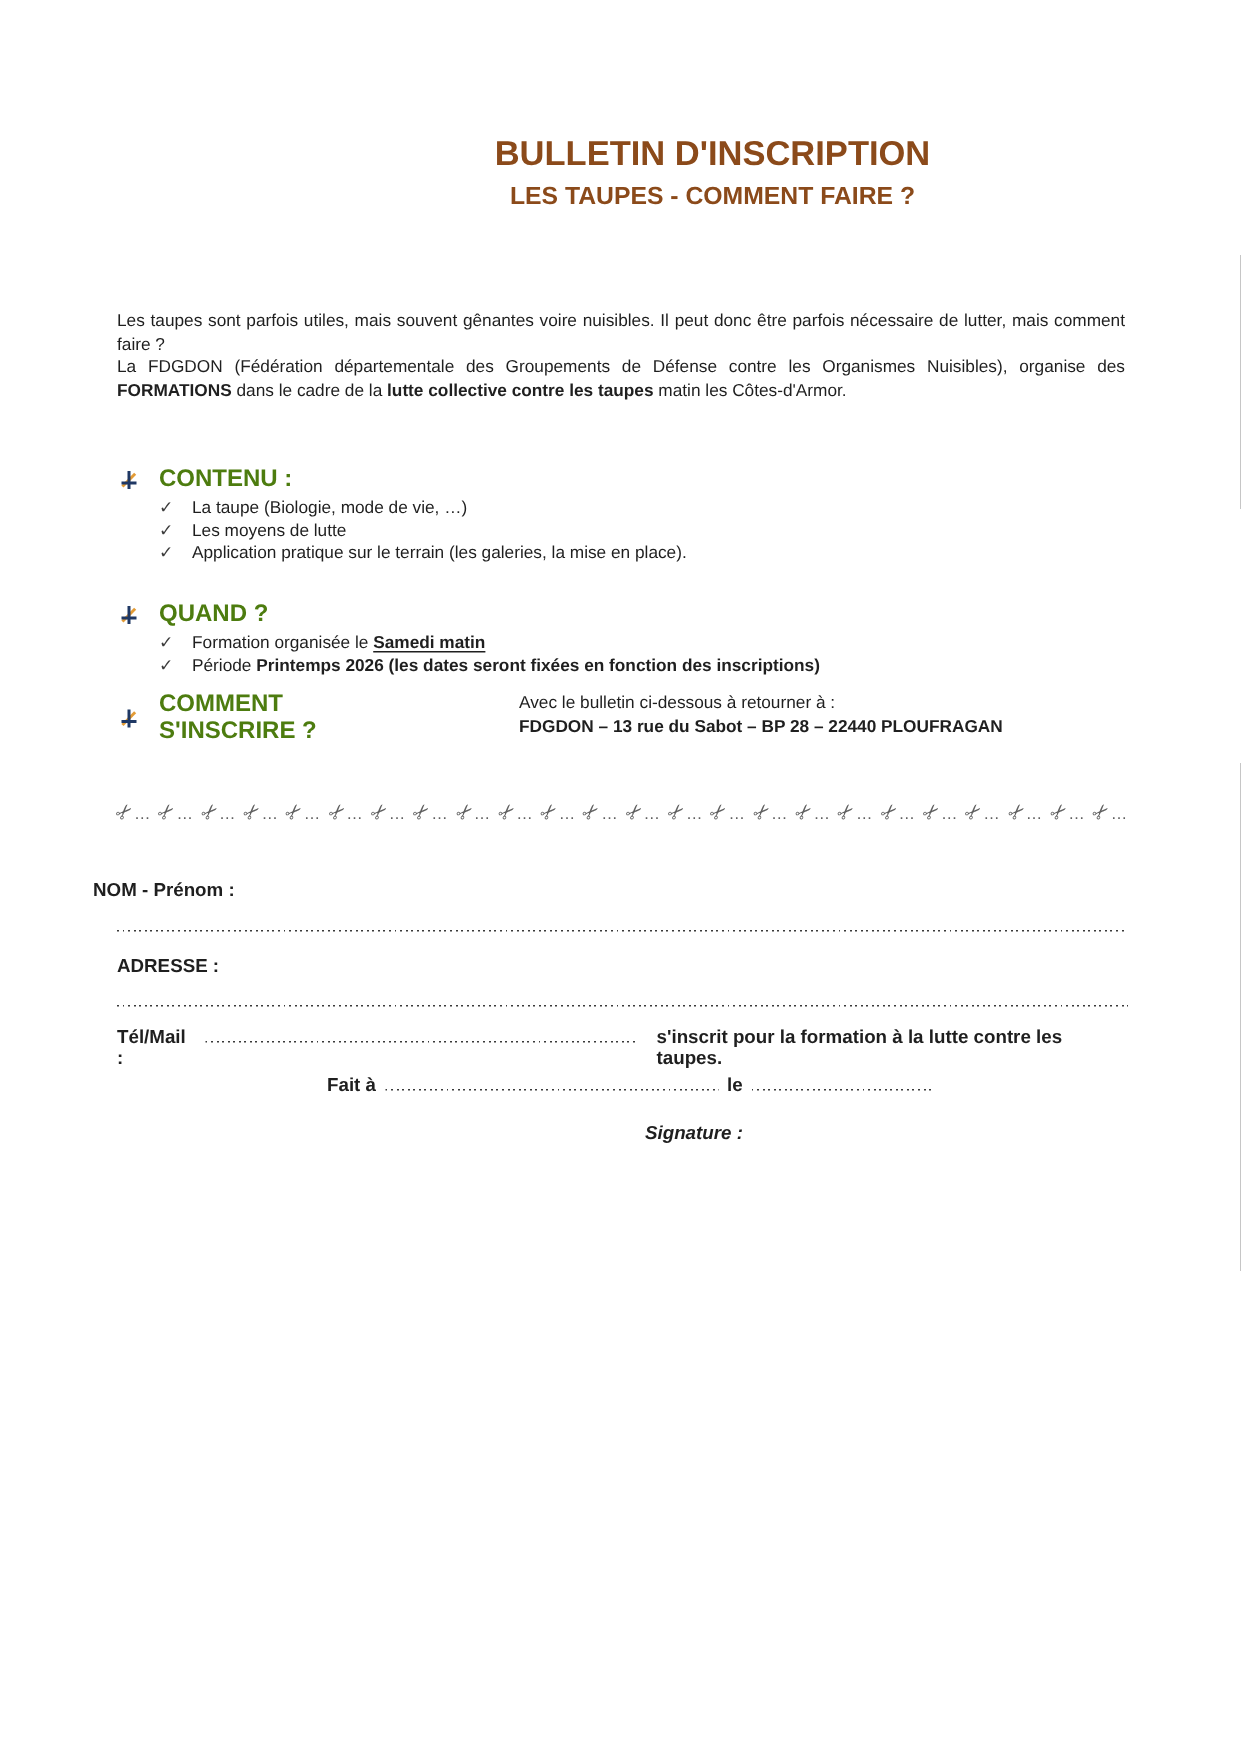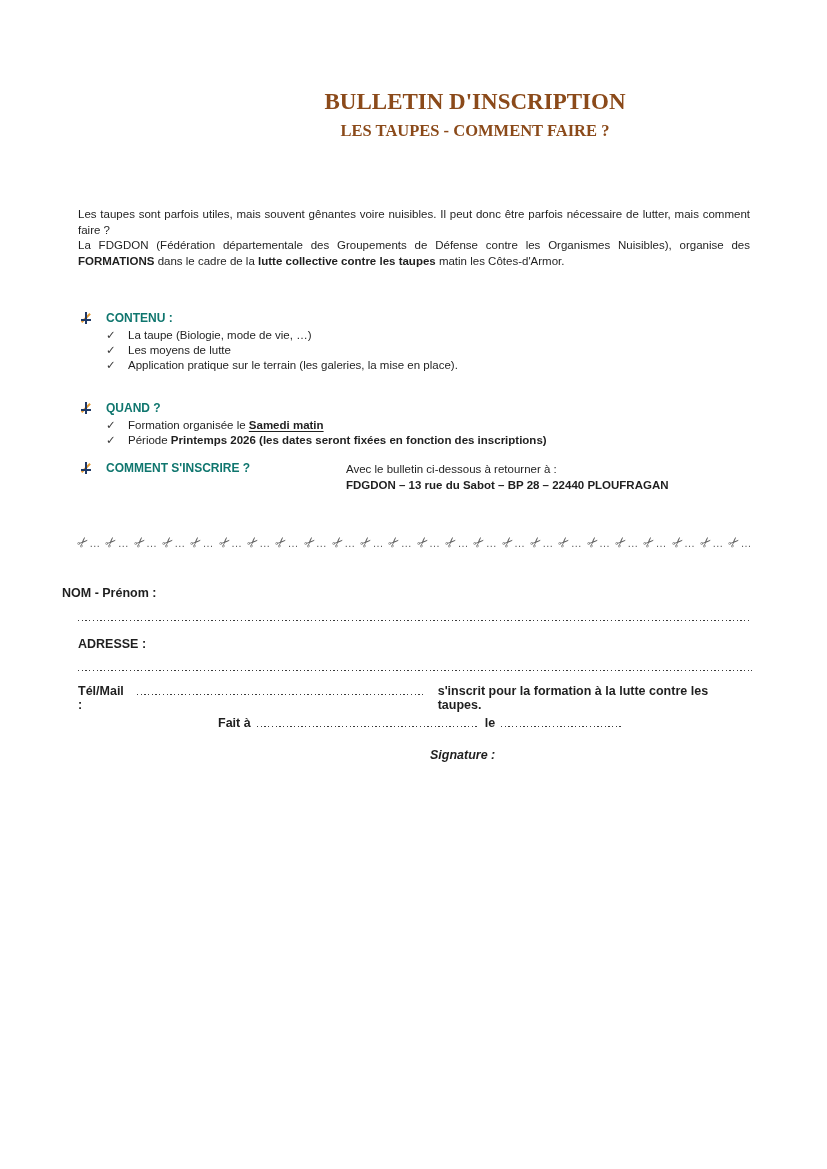--- a/index.html
+++ b/index.html
@@ -16,32 +16,32 @@
   .abs { position:absolute; }
 
   
   .logo-block { left:86px; top:30px; width:118px; text-align:center; }
   .logo-svg { display:block; margin:0 auto; }
   .logo-name { font-size:19px; font-weight:bold; color:#E0A52E; letter-spacing:1px; line-height:20px; }
   .logo-region { font-size:10.5px; color:#76806A; letter-spacing:1.6px; line-height:13px; }
 
   
   .title-block { left:265px; top:88px; width:420px; text-align:center; color:#8B4A1A; }
-  .doc-title { font-size:23px; font-weight:bold; line-height:28px;font-family:Liberation Serif, serif; }
-  .doc-subtitle { font-size:16.5px; font-weight:bold; line-height:22px; margin-top:4px;font-family:Liberation Serif, serif; }
+  .doc-title { font-size:23px; font-weight:bold; line-height:28px; }
+  .doc-subtitle { font-size:16.5px; font-weight:bold; line-height:22px; margin-top:4px; }
 
   
   .intro { left:78px; top:207px; width:672px; font-size:11.5px; line-height:15.5px; text-align:justify; }
   .intro p + p { margin-top:0; }
   b.inline { font-weight:bold;margin-top:13px; }
 
   
   .section { left:78px; width:672px; font-size:11.5px; }
   .head-row { display:flex; align-items:center; }
-  .head-label { font-size:12px; font-weight:bold; color:#0f766e; margin-left:14px; }
+  .head-label { font-size:16px; font-weight:bold; color:#4d7c0f; margin-left:14px; }
   .cross { position:relative; width:12px; height:12px; display:inline-block; flex:0 0 12px; margin-left:2px; }
   .cross i { position:absolute; display:block; }
   .cross .d { left:0; top:5px; width:12px; height:2.4px; background:#E39B35; transform:rotate(-45deg); }
   .cross .v { left:5px; top:0; width:2.2px; height:12px; background:#1F3864; }
   .cross .h { left:1px; top:7px; width:10px; height:2.2px; background:#1F3864; }
 
   .check-row { display:flex; line-height:15.2px; }
   .check-glyph { flex:0 0 22px; margin-left:28px; color:#3d3d3d; font-size:11.5px; }
   .check-text { flex:1; }
   .u-bold { font-weight:bold; text-decoration:underline; text-underline-offset:2px; }

